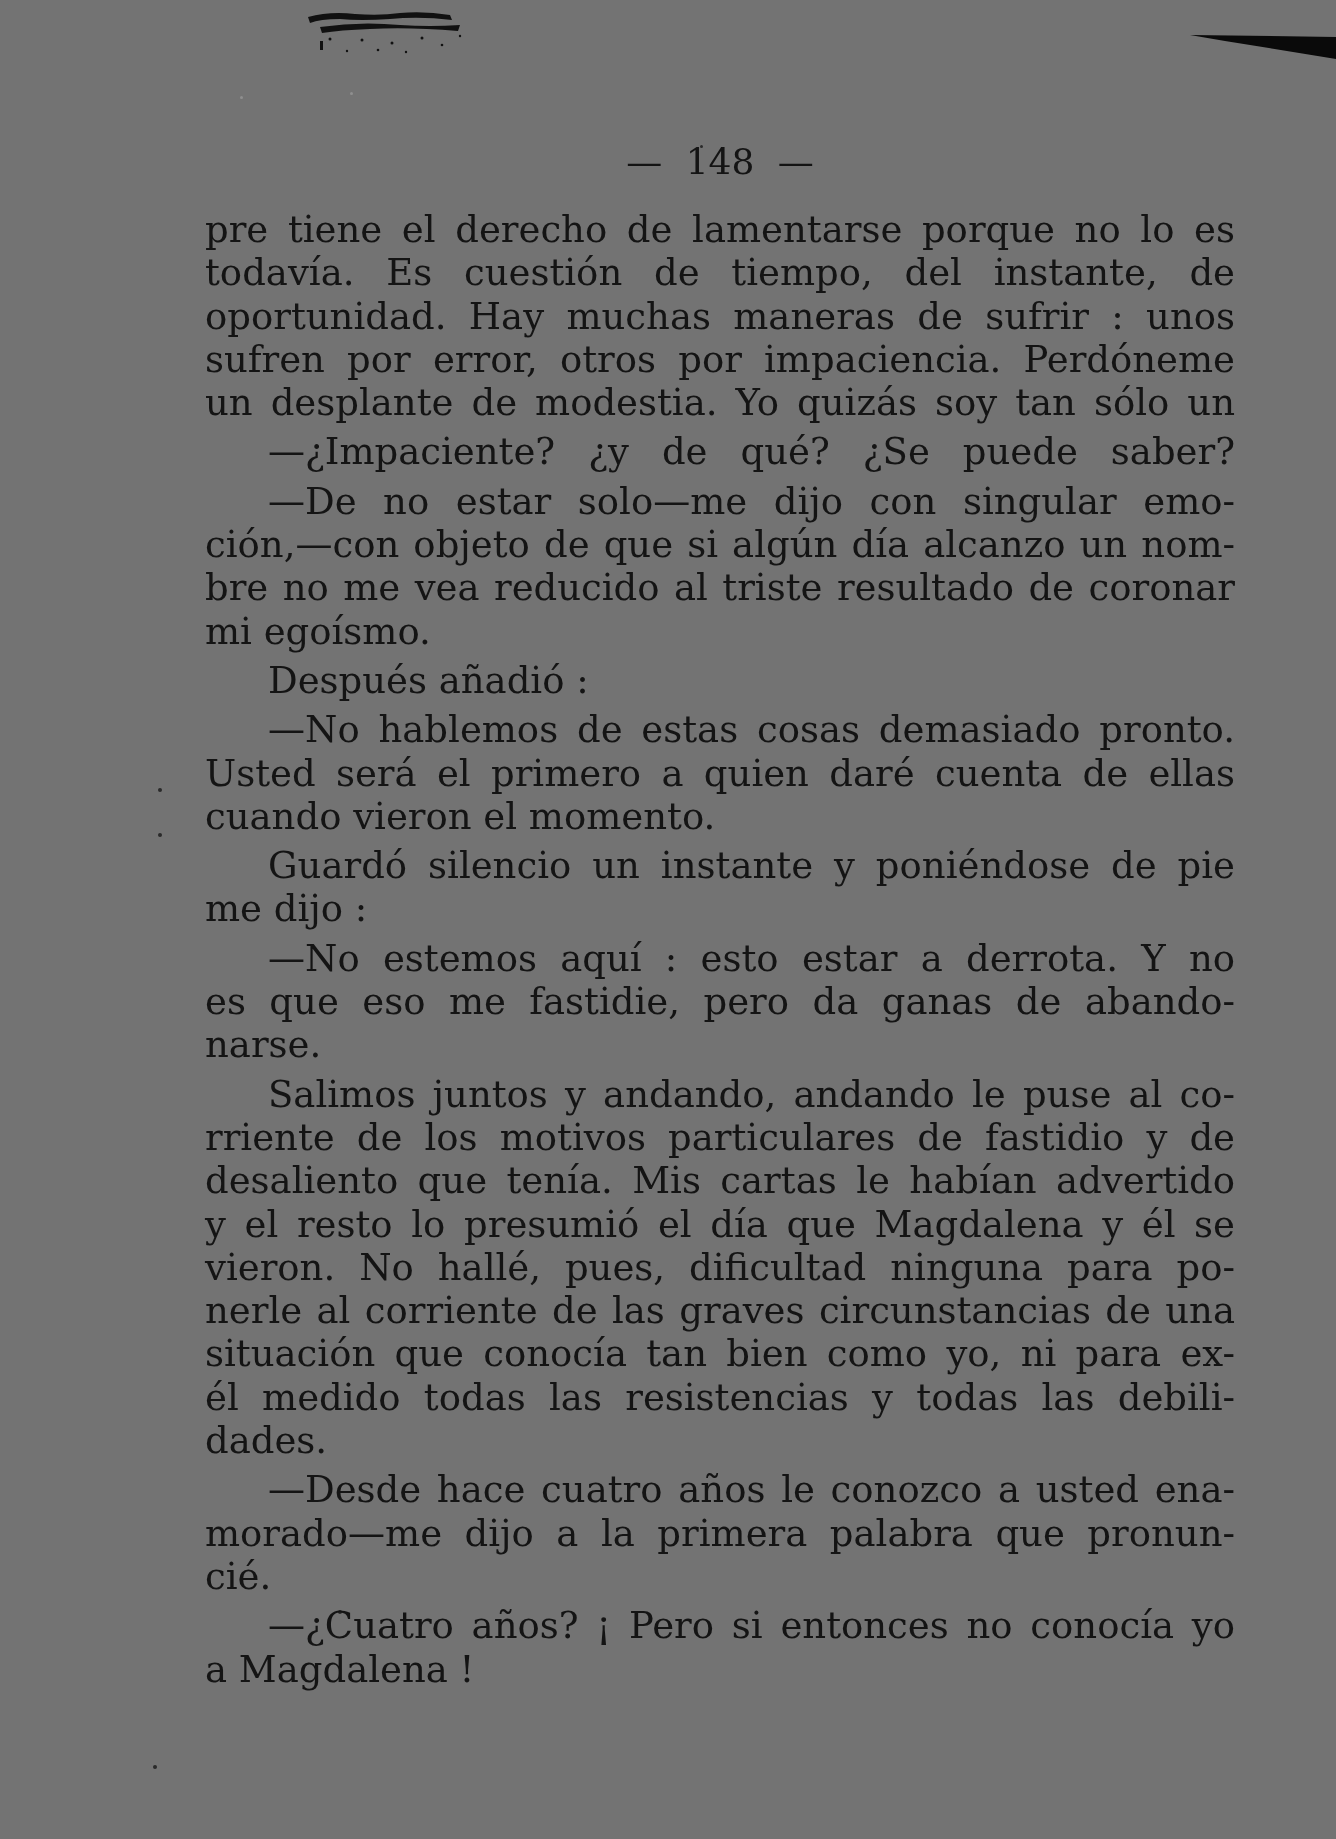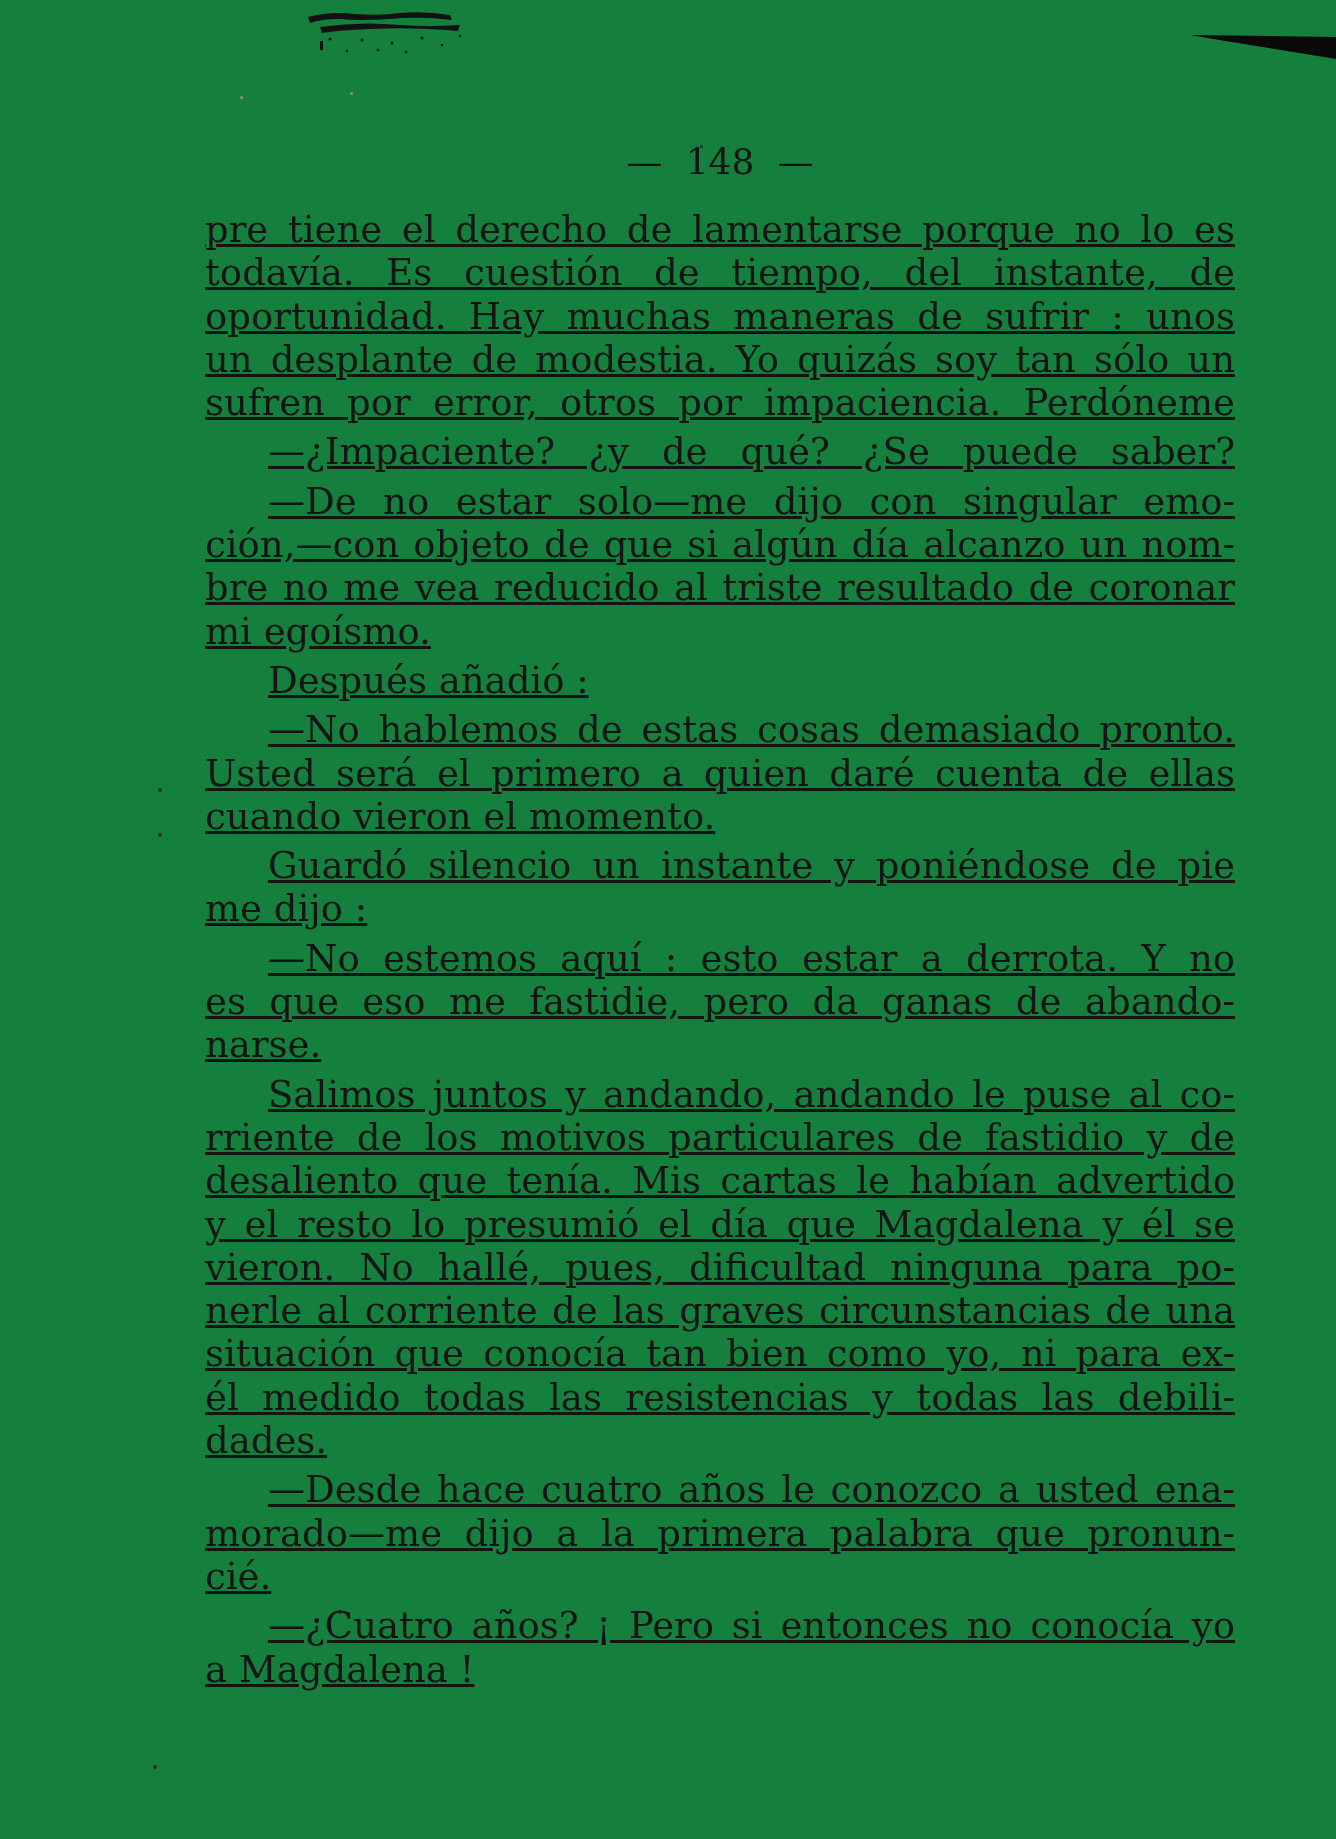--- a/index.html
+++ b/index.html
@@ -4,21 +4,21 @@
 <style>
   html, body {
     margin: 0;
     padding: 0;
     background: #ffffff;
   }
   .scan-page {
     position: relative;
     width: 1336px;
     height: 1839px;
-    background: #15803d;
+    background: #737373;
     overflow: hidden;
     font-family: "DejaVu Serif", "Liberation Serif", serif;
     color: #121212;
   }
   .page-header {
     position: absolute;
     top: 141px;
     left: 560px;
     width: 320px;
     text-align: center;
@@ -33,21 +33,20 @@
     top: 208px;
     width: 1030px;
     font-size: 37px;
     line-height: 43.3px;
     color: #141414;
   }
   .line {
     height: 43.3px;
     white-space: nowrap;
     text-align: left;
-    text-decoration: underline;
   }
   .line.just {
     white-space: normal;
     text-align: justify;
     text-align-last: justify;
     text-justify: inter-word;
   }
   .line.indent { padding-left: 63px; margin-top: 6px; }
   
   .artifact { position: absolute; }
@@ -97,22 +96,22 @@
   <span class="speck s4" style="left:158px; top:833px;"></span>
   <span class="speck s4" style="left:338px; top:1610px;"></span>
   <span class="speck s4" style="left:153px; top:1765px;"></span>
 
   <div class="page-header">— 148 —</div>
 
   <div class="text-block">
       <div class="line just">pre tiene el derecho de lamentarse porque no lo es</div>
       <div class="line just">todavía. Es cuestión de tiempo, del instante, de</div>
       <div class="line just">oportunidad. Hay muchas maneras de sufrir : unos</div>
+      <div class="line just">sufren por error, otros por impaciencia. Perdóneme</div>
       <div class="line just">un desplante de modestia. Yo quizás soy tan sólo un</div>
-      <div class="line just">sufren por error, otros por impaciencia. Perdóneme</div>
       <div class="line indent just">—¿Impaciente? ¿y de qué? ¿Se puede saber?</div>
       <div class="line indent just">—De no estar solo—me dijo con singular emo-</div>
       <div class="line just">ción,—con objeto de que si algún día alcanzo un nom-</div>
       <div class="line just">bre no me vea reducido al triste resultado de coronar</div>
       <div class="line">mi egoísmo.</div>
       <div class="line indent">Después añadió :</div>
       <div class="line indent just">—No hablemos de estas cosas demasiado pronto.</div>
       <div class="line just">Usted será el primero a quien daré cuenta de ellas</div>
       <div class="line">cuando vieron el momento.</div>
       <div class="line indent just">Guardó silencio un instante y poniéndose de pie</div>

